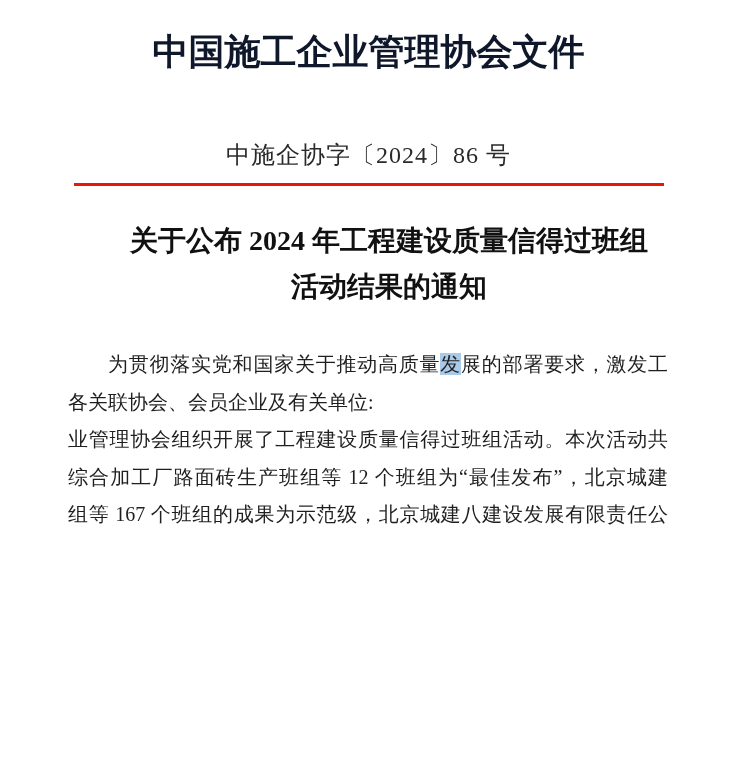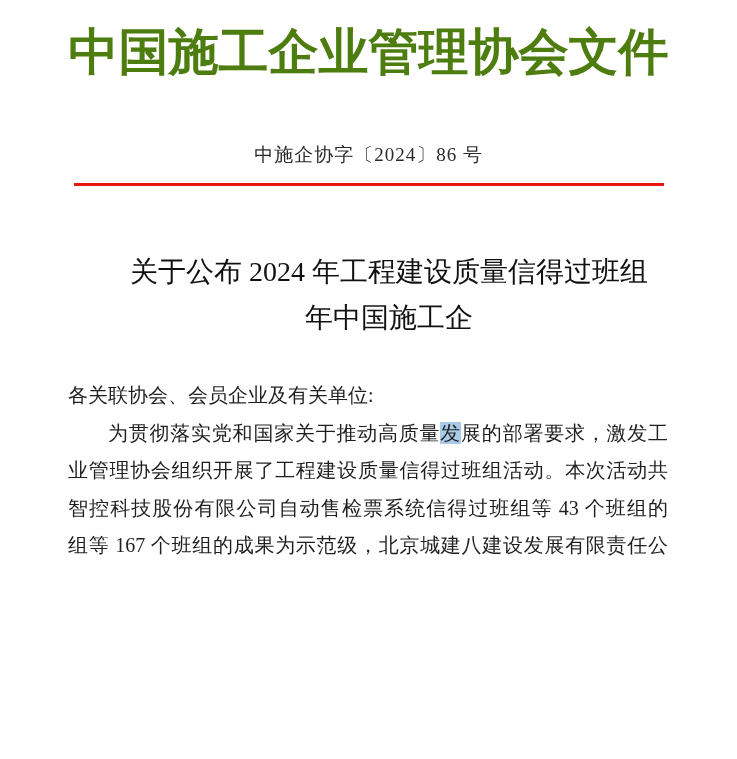--- a/index.html
+++ b/index.html
@@ -12,45 +12,45 @@
     width: 737px;
     height: 759px;
     background: #ffffff;
     overflow: hidden;
     font-family: "Liberation Serif", "DejaVu Serif", serif;
     color: #1f1f1f;
   }
   .letterhead {
     margin: 20px 0 16px 0;
     text-align: center;
-    font-size: 50px;
+    font-size: 36px;
     line-height: 64px;
     font-weight: bold;
-    color: #4d7c0f;
+    color: #0f172a;
     letter-spacing: 0px;
     white-space: nowrap;
   }
   .doc-number {
     margin-top: 58px;
     text-align: center;
-    font-size: 19px;
+    font-size: 24px;
     line-height: 26px;
     color: #2a2a2a;
     letter-spacing: 1px;
   }
   .red-rule {
     width: 590px;
     height: 3px;
     background: #e8160c;
     margin: 15px auto 0 auto;
   }
   .doc-title {
-    margin-top: 63px;
+    margin-top: 32px;
     text-align: center;
-    font-weight: normal;
+    font-weight: bold;
     font-size: 28px;
     line-height: 46px;
     color: #111111;
     padding-left: 41px;
   }
   .body-block {
     width: 600px;
     margin: 36px 0 0 68px;
     font-size: 20px;
     line-height: 37.5px;
@@ -78,33 +78,33 @@
 <div class="page">
 
   <h1 class="letterhead">中国施工企业管理协会文件</h1>
 
   <div class="doc-number">中施企协字〔2024〕86 号</div>
 
   <div class="red-rule"></div>
 
   <h2 class="doc-title">
     <div>关于公布 2024 年工程建设质量信得过班组</div>
-    <div>年中国施工企</div>
+    <div>活动结果的通知</div>
   </h2>
 
   <div class="body-block">
+    <div class="line fill indent"><span>为贯彻落实党和国家关于推动高质量</span><span class="hl">发</span><span>展的部署要求，激发工</span></div>
+
     <div class="line">各关联协会、会员企业及有关单位:</div>
-
-    <div class="line fill indent"><span>为贯彻落实党和国家关于推动高质量</span><span class="hl">发</span><span>展的部署要求，激发工</span></div>
 
 
     <div class="line fill">业管理协会组织开展了工程建设质量信得过班组活动。本次活动共</div>
 
 
+    <div class="line fill">综合加工厂路面砖生产班组等 12 个班组为“最佳发布”，北京城建</div>
 
-    <div class="line fill">智控科技股份有限公司自动售检票系统信得过班组等 43 个班组的</div>
 
 
     <div class="line fill">组等 167 个班组的成果为示范级，北京城建八建设发展有限责任公</div>
 
   </div>
 
 </div>
 
 </body></html>

